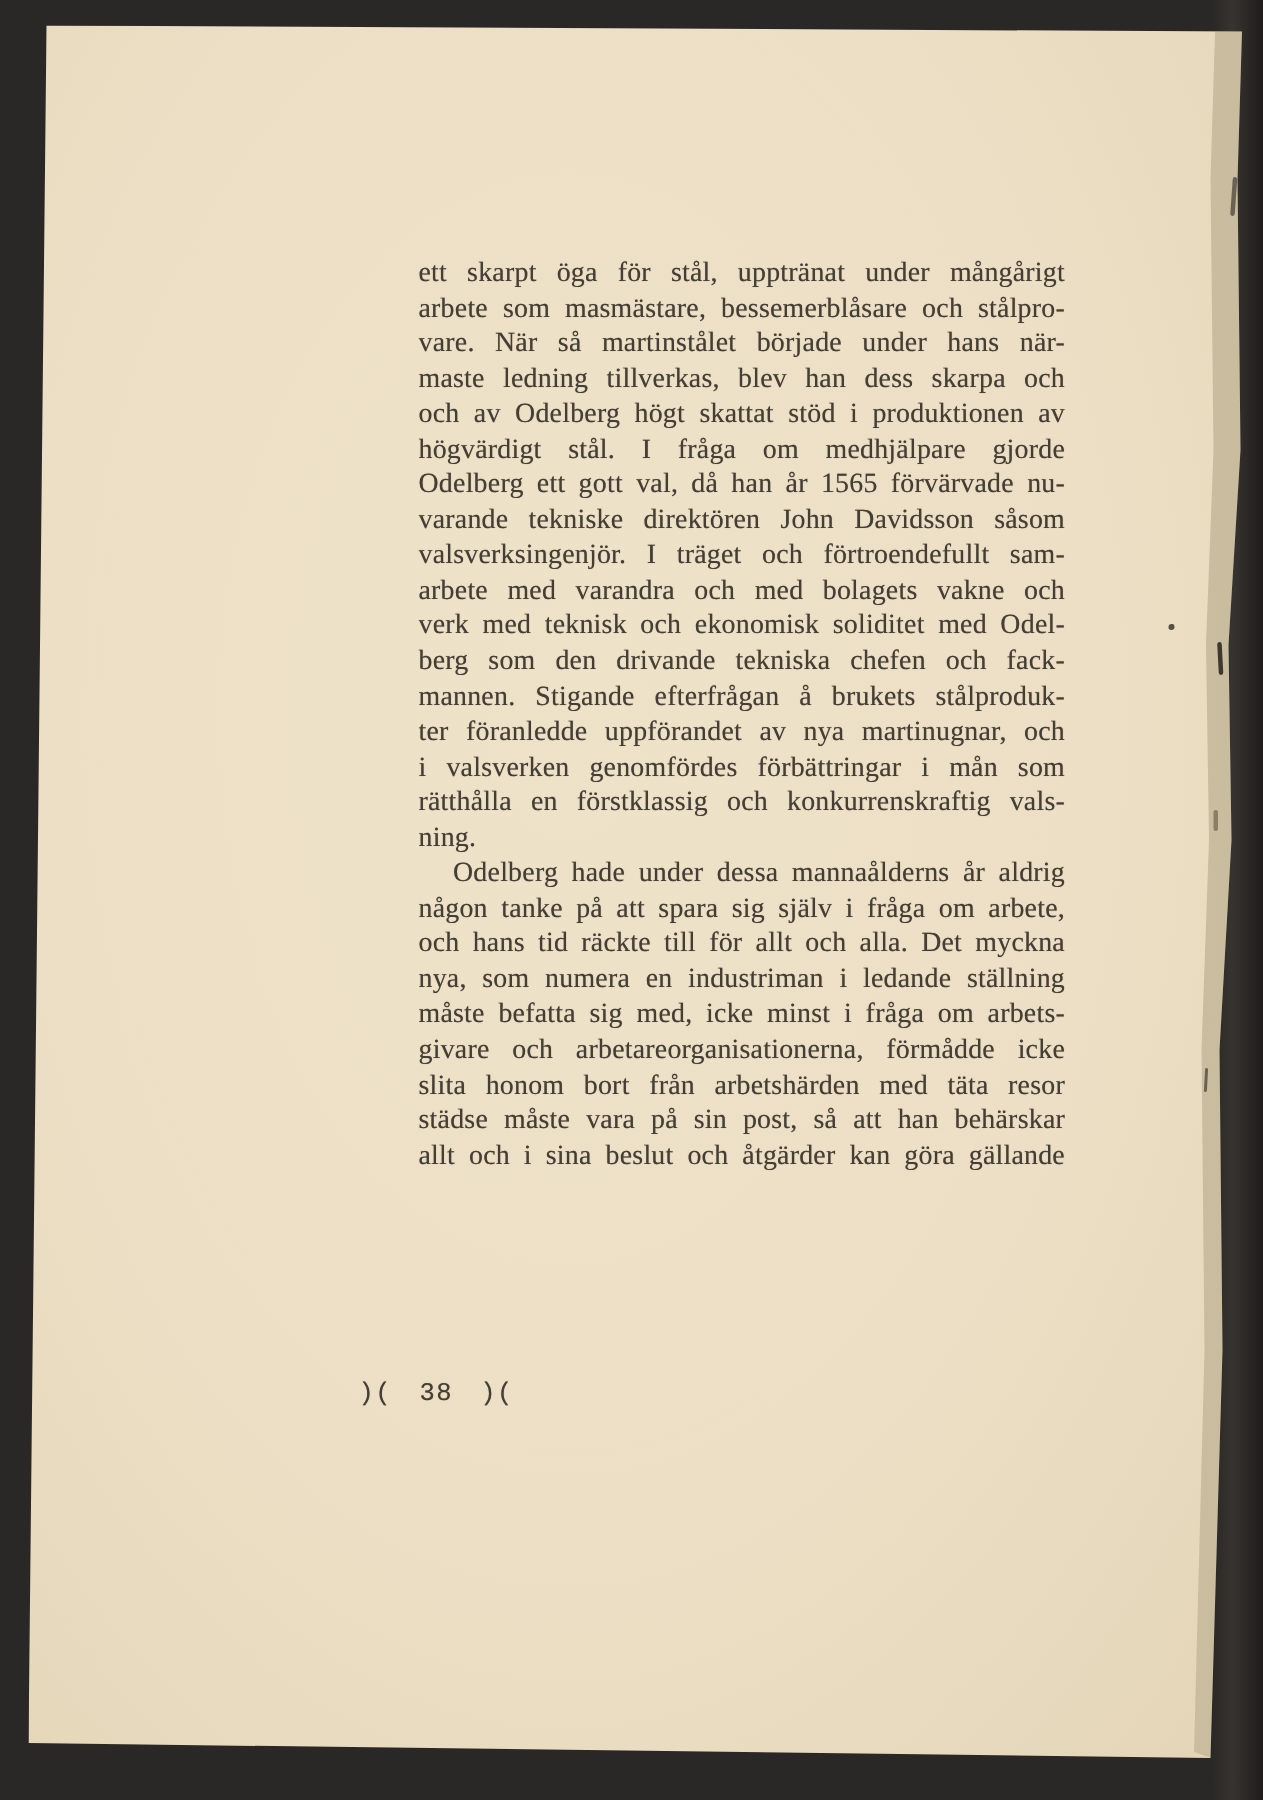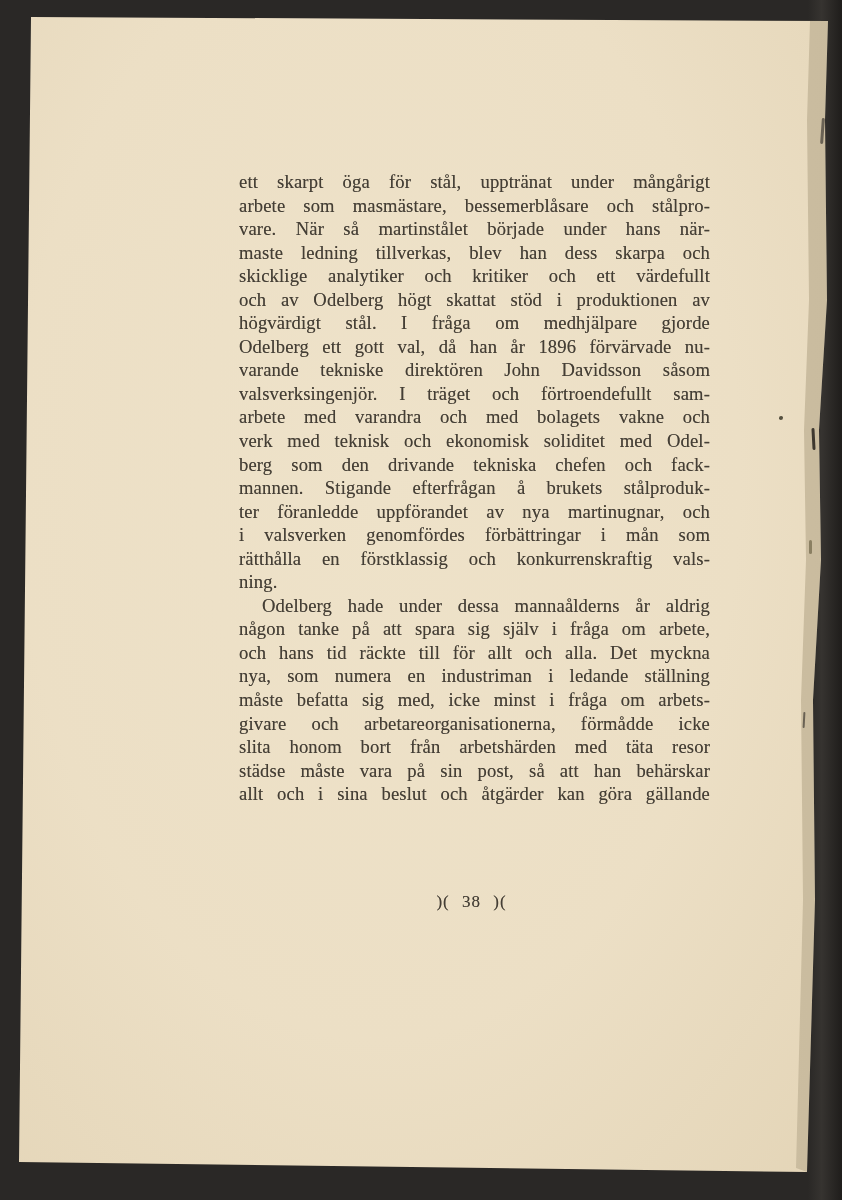--- a/index.html
+++ b/index.html
@@ -68,55 +68,55 @@
     font-size:18.6px;
     letter-spacing:0.15px;
     word-spacing:1.2px;
     text-shadow:0 0 0.5px rgba(68,62,53,0.55);
   }
   .line{
     height:23.56px;
     overflow:hidden;
     text-align:justify;
     text-align-last:justify;
+    margin-left:40px;
   }
   .line.ragged{text-align-last:left;font-family:Liberation Serif, serif;}
   .line.indent{padding-left:23px;}
   .pagenum{
-    position:absolute;left:239px;top:892px;width:465px;
-    text-align:center;
+    position:absolute;left:239px;top:920px;width:465px;
     color:var(--ink);
     font-size:17px;
     word-spacing:7px;
     letter-spacing:1px;
     text-shadow:0 0 0.5px rgba(68,62,53,0.55);
+    font-family:Liberation Mono, monospace;
   }
 </style>
 </head>
 <body>
 
 <div class="gap-shadow"></div>
 
 <div class="paper">
   <div class="page-edge"></div>
   <div class="edge-nick nick1"></div>
   <div class="edge-nick nick2"></div>
   <div class="edge-nick nick3"></div>
   <div class="edge-nick nick4"></div>
   <div class="speck"></div>
 
   <div class="textblock">
       <div class="line">ett skarpt öga för stål, upptränat under mångårigt</div>
       <div class="line">arbete som masmästare, bessemerblåsare och stålpro-</div>
       <div class="line">vare. När så martinstålet började under hans när-</div>
       <div class="line">maste ledning tillverkas, blev han dess skarpa och</div>
-      <div class="line">skicklige analytiker och kritiker och ett värdefullt</div>
       <div class="line">och av Odelberg högt skattat stöd i produktionen av</div>
       <div class="line">högvärdigt stål. I fråga om medhjälpare gjorde</div>
-      <div class="line">Odelberg ett gott val, då han år 1896 förvärvade nu-</div>
+      <div class="line">Odelberg ett gott val, då han år 1565 förvärvade nu-</div>
       <div class="line">varande tekniske direktören John Davidsson såsom</div>
       <div class="line">valsverksingenjör. I träget och förtroendefullt sam-</div>
       <div class="line">arbete med varandra och med bolagets vakne och</div>
       <div class="line">verk med teknisk och ekonomisk soliditet med Odel-</div>
       <div class="line">berg som den drivande tekniska chefen och fack-</div>
       <div class="line">mannen. Stigande efterfrågan å brukets stålproduk-</div>
       <div class="line">ter föranledde uppförandet av nya martinugnar, och</div>
       <div class="line">i valsverken genomfördes förbättringar i mån som</div>
       <div class="line">rätthålla en förstklassig och konkurrenskraftig vals-</div>
       <div class="line ragged">ning.</div>

